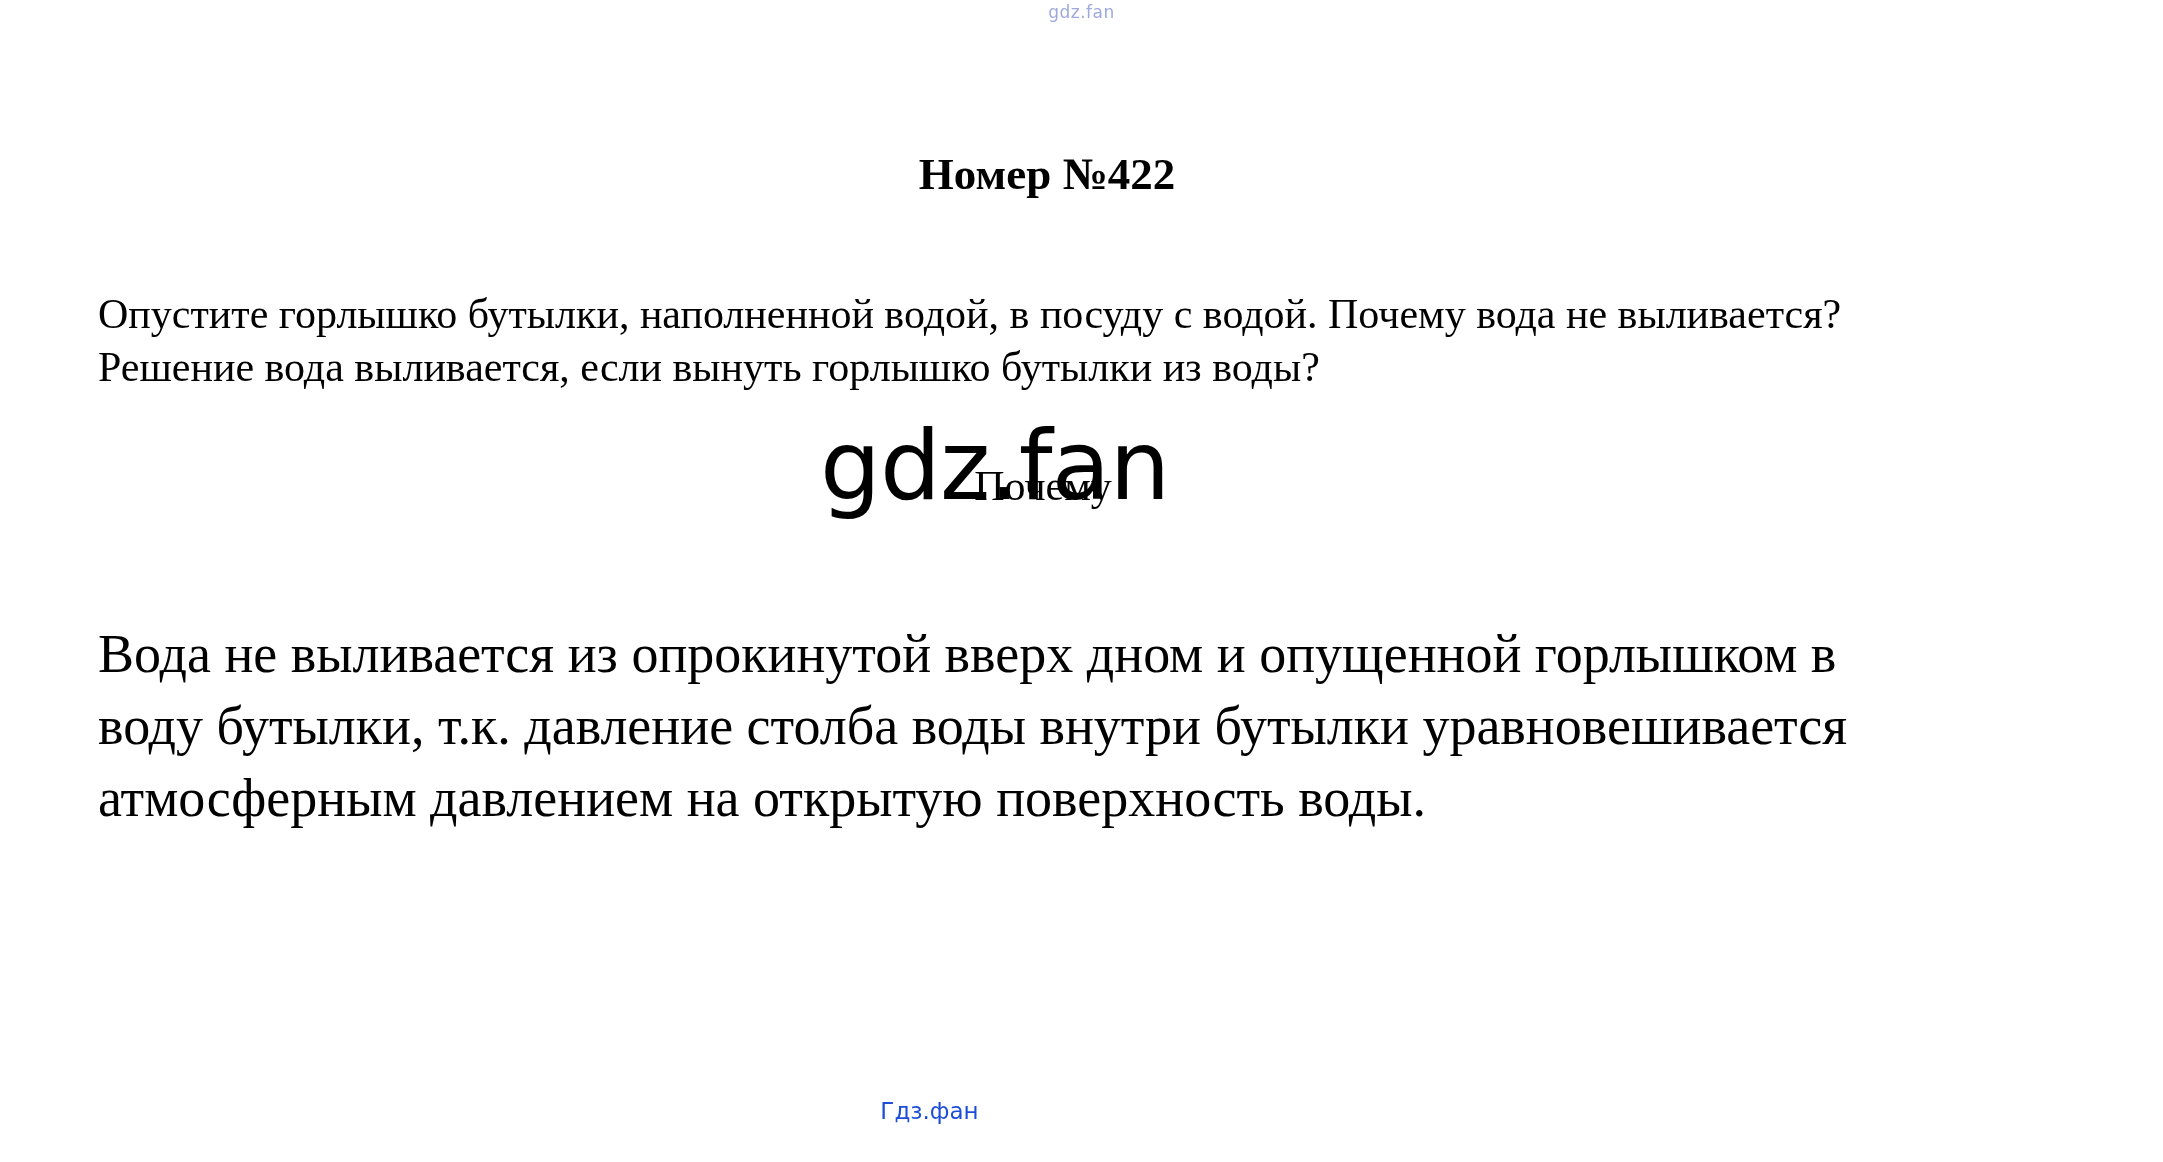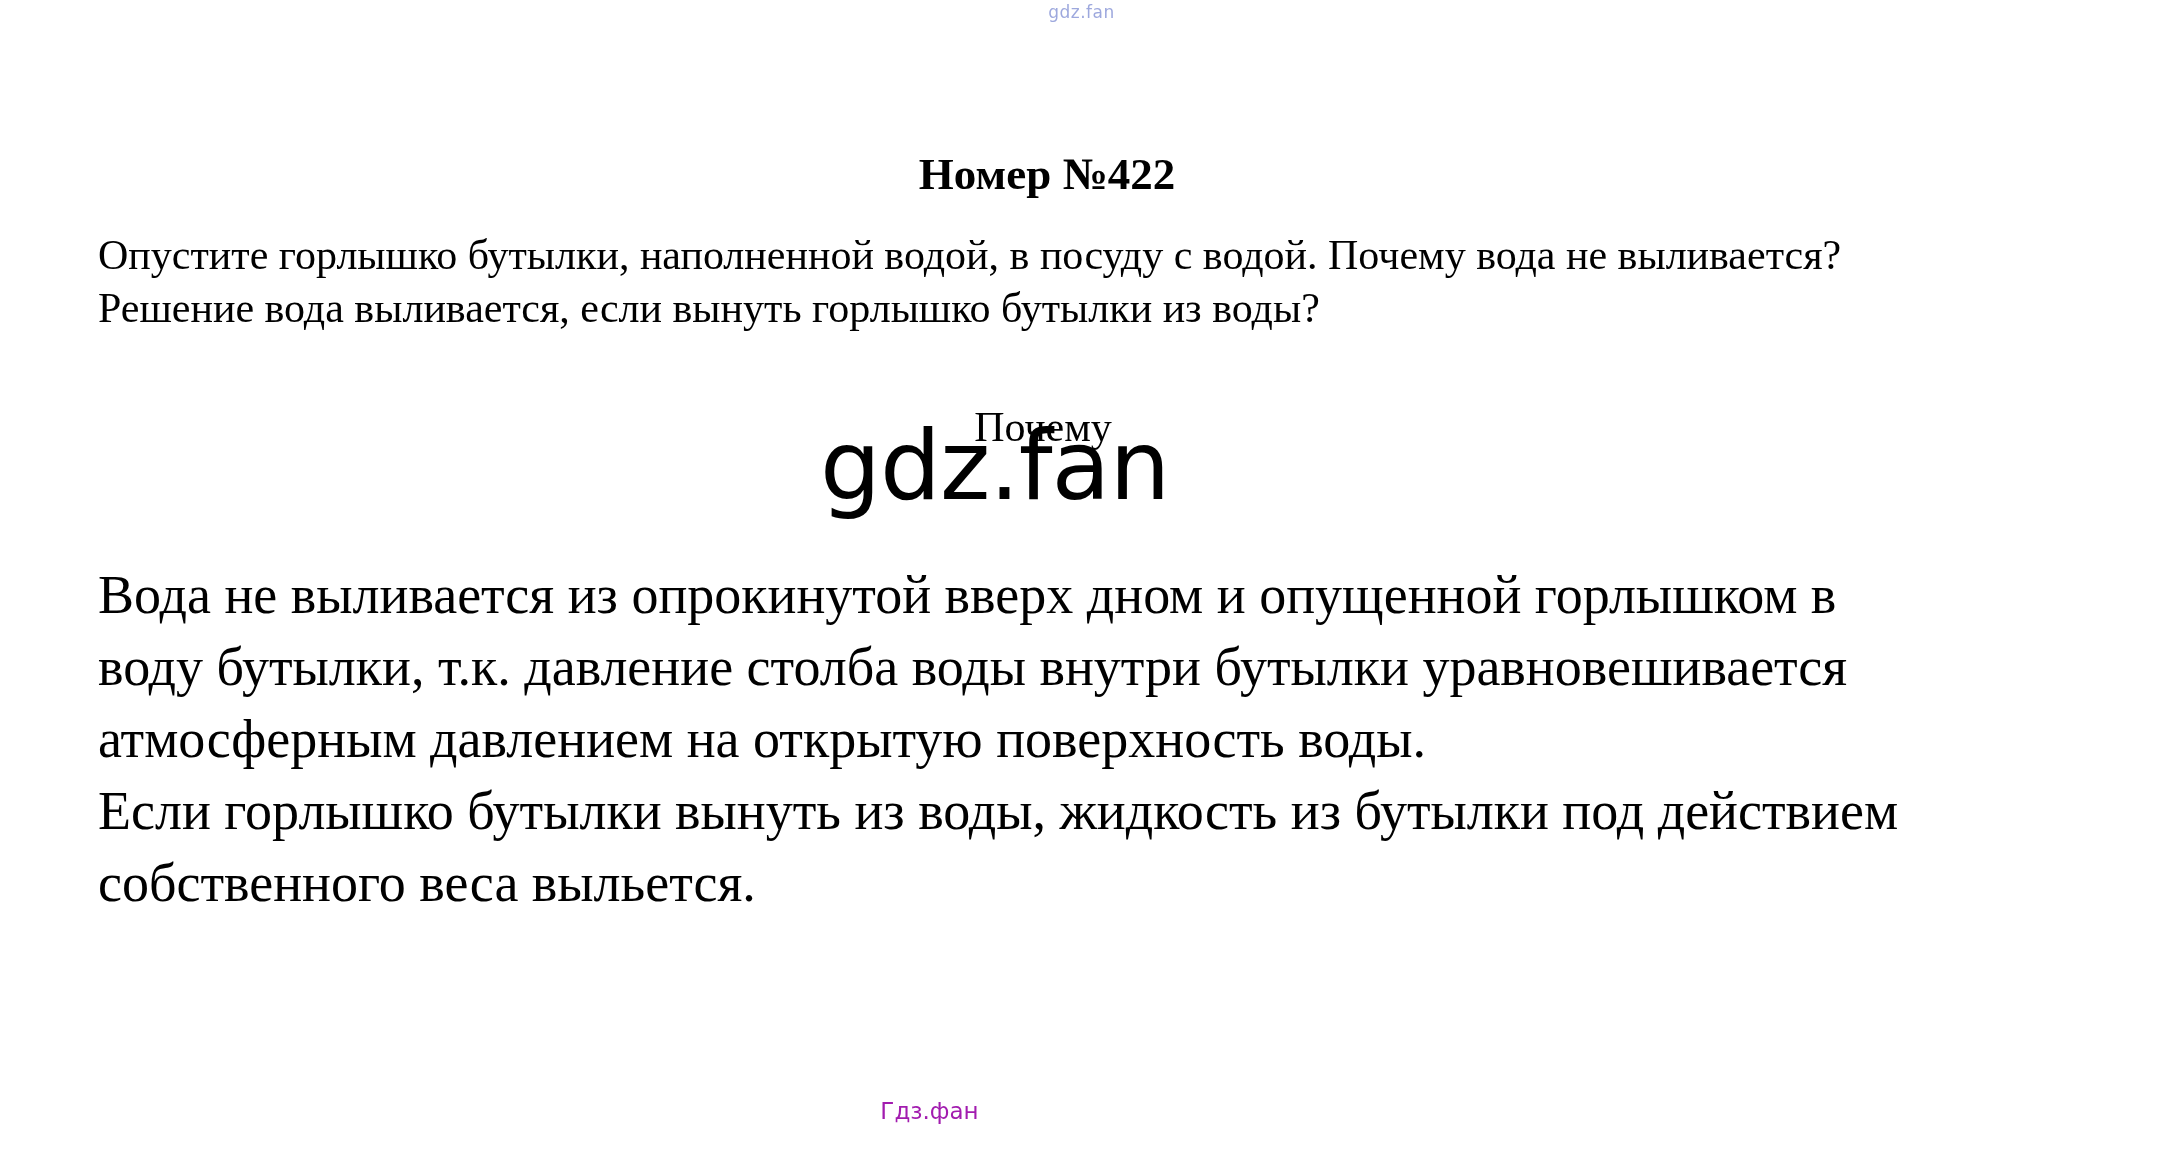--- a/index.html
+++ b/index.html
@@ -36,21 +36,21 @@
   .content {
     position: absolute;
     left: 98px;
     top: 150px;
     width: 1870px;
   }
   .doc-title {
     text-align: center;
     font-size: 45px;
     line-height: 1.1;
-    margin: 0 0 29px 0;
+    margin: 0 0 88px 0;
     padding-left: 28px;
   }
   .question {
     font-size: 42px;
     line-height: 1.28;
     margin: 0;
     width: 1790px;
   }
   .solution-heading {
     text-align: center;
@@ -80,41 +80,40 @@
     white-space: nowrap;
   }
   .footer {
     position: absolute;
     left: 0;
     bottom: 38px;
     width: 1859px;
     text-align: center;
     font-family: "DejaVu Sans", sans-serif;
     font-size: 23px;
-    color: #a21caf;
+    color: #1d4ed8;
   }
 </style>
 </head>
 <body>
 
 <div class="page">
 
   <div class="top-watermark">gdz.fan</div>
 
   <div class="content">
 
     <h1 class="doc-title">Номер №422</h1>
 
     <div class="question">Опустите горлышко бутылки, наполненной водой, в посуду с водой. Почему вода не выливается? Решение вода выливается, если вынуть горлышко бутылки из воды?</div>
 
     <div class="solution-heading">Почему</div>
 
     <div class="answer">
       <p>Вода не выливается из опрокинутой вверх дном и опущенной горлышком в воду бутылки, т.к. давление столба воды внутри бутылки уравновешивается атмосферным давлением на открытую поверхность воды.</p>
-      <p>Если горлышко бутылки вынуть из воды, жидкость из бутылки под действием собственного веса выльется.</p>
     </div>
 
   </div>
 
   <div class="big-watermark">gdz.fan</div>
 
   <div class="footer">Гдз.фан</div>
 
 </div>
 

